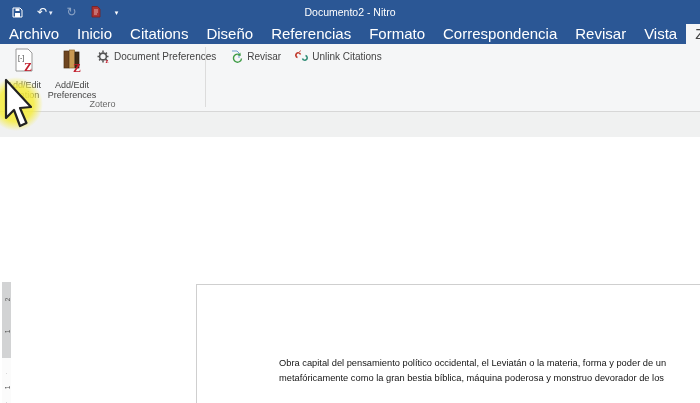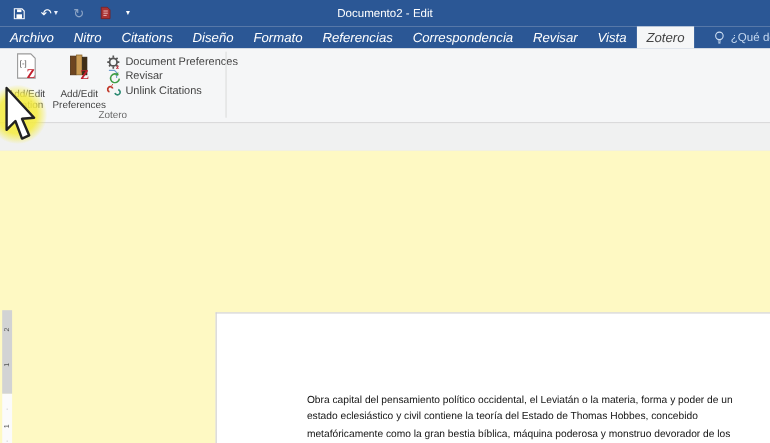--- a/index.html
+++ b/index.html
@@ -12,53 +12,53 @@
   .qat { position:absolute; left:12px; top:0; height:24px; display:flex; align-items:center; gap:14px; }
   .qat .qbtn { color:#fff; font-size:12px; line-height:1; display:flex; align-items:center; cursor:default; }
   .qat .dim { opacity:.45; }
   .qat .drop { font-size:7px; margin-left:2px; color:#e8eefc; }
   .wintitle { position:absolute; left:0; top:0; width:700px; height:24px; text-align:center;
               line-height:24px; color:#fff; font-size:10.5px; }
 
   
   .tabrow { position:absolute; left:0; top:24px; width:700px; height:20px; background:#2b5795;
             display:flex; align-items:stretch; }
-  .tab { color:#fff; font-size:12px; line-height:20px; padding:0 9px; white-space:nowrap; cursor:default;font-style:italic; }
+  .tab { color:#fff; font-size:15px; line-height:20px; padding:0 9px; white-space:nowrap; cursor:default; }
   .tab.active { background:#f5f6f7; color:#444; }
   .tellme { display:flex; align-items:center; gap:5px; color:#c5d8f0; font-size:10.5px;
             padding:0 8px; margin-left:10px; white-space:nowrap; }
 
   
   .ribbon { position:absolute; left:0; top:44px; width:700px; height:68px; background:#f5f6f7;
             border-bottom:1px solid #d7d7d7; }
   .bigbtn { position:absolute; top:2px; height:62px; display:flex; flex-direction:column;
             align-items:center; text-align:center; color:#444; font-size:9px; line-height:10.5px; cursor:default; }
   .bigbtn .bicon { margin-top:2px; margin-bottom:3px; }
   .btn-citation { left:2px; width:44px; }
   .btn-bibliography { left:47px; width:50px; }
-  .smallcol { position:absolute; left:97px; top:6px; display:flex; flex-direction:column; gap:0; }
+  .smallcol { position:absolute; left:97px; top:6px; display:flex; gap:14px; }
   .smallbtn { display:flex; align-items:center; gap:4px; color:#444; font-size:10px; height:13px; cursor:default; }
   .grouplabel { position:absolute; left:0; top:55px; width:205px; text-align:center;
                 color:#6a6a6a; font-size:9px; }
   .groupsep { position:absolute; left:205px; top:3px; width:1px; height:60px; background:#dcdcdc; }
 
   
   .rulerrow { position:absolute; left:0; top:112px; width:700px; height:25px; background:#f0f1f1; }
   .tabselector { position:absolute; left:4px; top:117px; width:13px; height:13px; background:#fafafa;
                  border:1px solid #ababab; font-size:8.5px; color:#555; text-align:center; line-height:11px; }
   .hruler-margin { position:absolute; left:196px; top:115px; width:82px; height:16px; background:#d2d3d4; }
   .hruler-page { position:absolute; left:278px; top:115px; width:422px; height:16px; background:#fbfbfb; }
   .rulnum { position:absolute; font-size:6.5px; color:#555; transform:translate(-50%,0); }
   .ruldot { position:absolute; font-size:6px; color:#888; transform:translate(-50%,0); }
   .vnum { transform:translate(-50%,0) rotate(-90deg); }
   .indent-markers { position:absolute; left:271px; top:113px; }
   .right-indent { position:absolute; left:686px; top:122px; }
 
   
-  .docarea { position:absolute; left:0; top:137px; width:700px; height:266px; background:#fef9c3; }
+  .docarea { position:absolute; left:0; top:137px; width:700px; height:266px; background:#ffffff; }
   .vruler-margin { position:absolute; left:2px; top:145px; width:9px; height:76px; background:#d2d3d4; }
   .vruler-page { position:absolute; left:2px; top:221px; width:9px; height:182px; background:#fbfbfb; }
   .page { position:absolute; left:196px; top:147px; width:520px; height:260px; background:#fff;
           border-left:1px solid #cfcfcf; border-top:1px solid #cfcfcf; }
   .paragraph { position:absolute; left:82px; top:71px; color:#141414; font-size:9.3px; }
   .docline { height:15.45px; line-height:15.45px; white-space:pre; }
 
   
   .cursor-overlay { position:absolute; left:-8px; top:74px; width:60px; height:60px; pointer-events:none; z-index:50; }
 </style>
@@ -82,30 +82,30 @@
       </span>
       <span class="qbtn dim">↻</span>
       <span class="qbtn">
         <svg width="10" height="12" viewBox="0 0 10 12">
             <path d="M1,0.5 h5.5 l2.5,2.5 v8 h-8 Z" fill="#a33" stroke="#7c1f1f" stroke-width="0.8"></path>
             <path d="M3,4 h4 M3,6 h4 M3,8 h3" stroke="#e8b9b9" stroke-width="0.9"></path>
           </svg>
       </span>
       <span class="qbtn" style="font-size:7px;">▾</span>
     </div>
-    <div class="wintitle">Documento2 - Edit</div>
+    <div class="wintitle">Documento2 - Nitro</div>
   </div>
 
   <div class="tabrow">
     <span class="tab">Archivo</span>
-    <span class="tab">Nitro</span>
+    <span class="tab">Inicio</span>
     <span class="tab">Citations</span>
     <span class="tab">Diseño</span>
+    <span class="tab">Referencias</span>
     <span class="tab">Formato</span>
-    <span class="tab">Referencias</span>
     <span class="tab">Correspondencia</span>
     <span class="tab">Revisar</span>
     <span class="tab">Vista</span>
     <span class="tab active">Zotero</span>
     <span class="tellme">
       <svg width="10" height="13" viewBox="0 0 10 13">
           <circle cx="5" cy="4.6" r="3.4" fill="none" stroke="#cfe0f4" stroke-width="1"></circle>
           <path d="M3.6,9.3 h2.8 M4,11 h2" stroke="#cfe0f4" stroke-width="1"></path>
         </svg>
       <span>¿Qué desea hacer?</span>
@@ -226,21 +226,20 @@
     <div id="vnums">
         <span class="rulnum vnum" style="left: 6.5px; top: 159px;">2</span>
         <span class="rulnum vnum" style="left: 6.5px; top: 191px;">1</span>
         <span class="rulnum vnum" style="left: 6.5px; top: 247px;">1</span>
         <span class="ruldot" style="left: 6.5px; top: 233px;">·</span>
         <span class="ruldot" style="left: 6.5px; top: 262px;">·</span>
       </div>
     <div class="page">
       <div class="paragraph" id="para">
           <div class="docline"><span>Obra capital del pensamiento político occidental, el Leviatán o la materia, forma y poder de un</span></div>
-          <div class="docline"><span>estado eclesiástico y civil contiene la teoría del Estado de Thomas Hobbes, concebido</span></div>
           <div class="docline"><span>metafóricamente como la gran bestia bíblica, máquina poderosa y monstruo devorador de los</span></div>
           <div class="docline"></div>
         </div>
     </div>
   </div>
 
   <div class="cursor-overlay">
     <svg width="60" height="60" viewBox="0 0 60 60">
       <defs>
         <radialGradient id="glow" cx="50%" cy="50%" r="50%">

